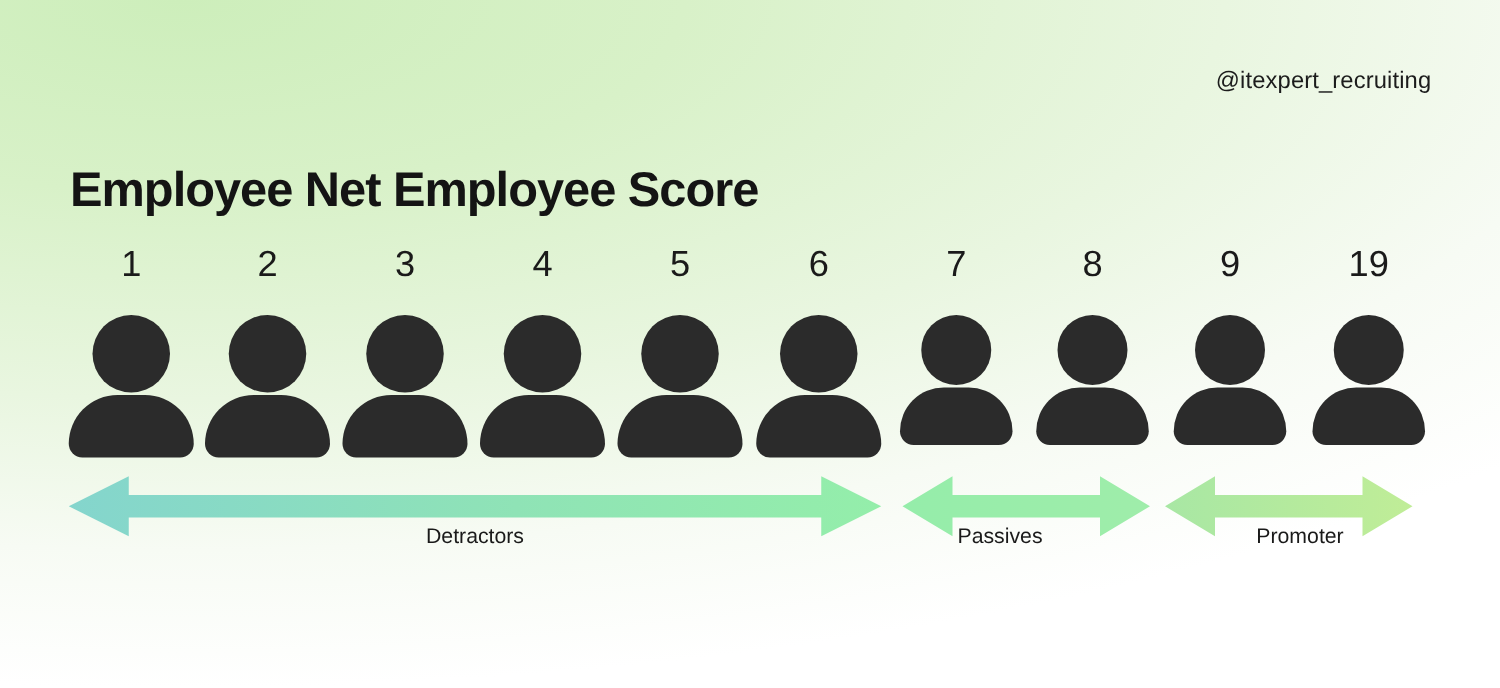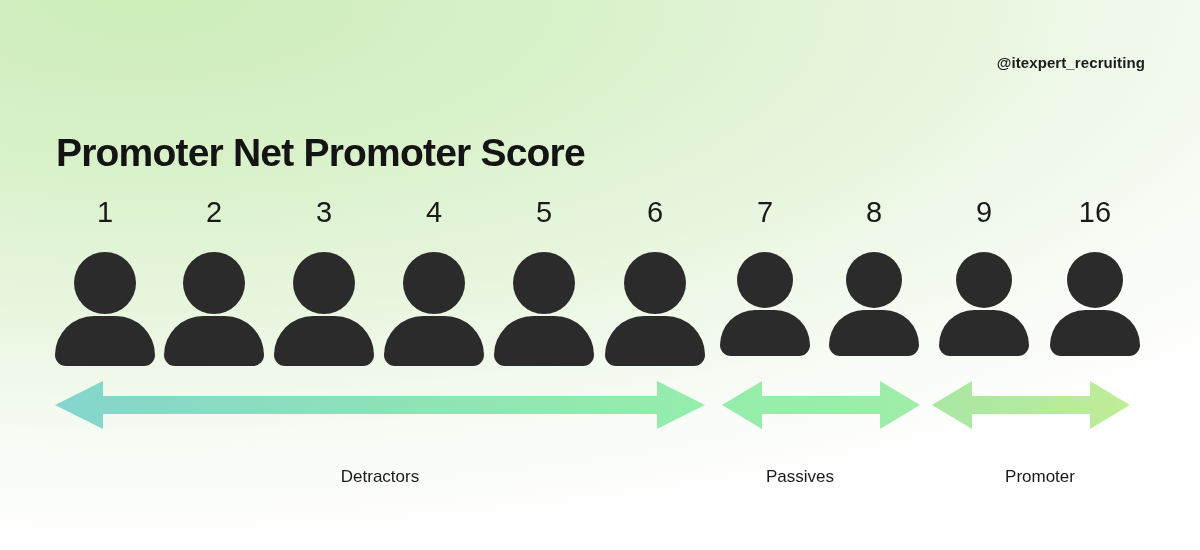--- a/index.html
+++ b/index.html
@@ -21,22 +21,22 @@
     background:
       radial-gradient(120% 100% at 12% 0%, #cdeebb 0%, #d8f1c8 28%, #e9f6e0 58%, #f7fbf4 80%, #ffffff 100%);
     overflow: hidden;
   }
 
   
   .handle {
     position: absolute;
     top: 54px;
     right: 55px;
-    font-size: 15px;
-    font-weight: 700;
+    font-size: 19px;
+    font-weight: 400;
     letter-spacing: 0.1px;
     color: #1c1c1c;
     white-space: nowrap;
   }
 
   
   .title {
     position: absolute;
     left: 56px;
     top: 131px;
@@ -103,31 +103,30 @@
 
   
   .cat-label {
     position: absolute;
     font-size: 17px;
     font-weight: 400;
     color: #1a1a1a;
     text-align: left;
     white-space: nowrap;
     transform: translateX(-50%);
-    margin-top: 48px;
   }
 </style>
 </head>
 <body>
 
 <div id="infographic">
 
   <div class="handle">@itexpert_recruiting</div>
 
-  <div class="title">Promoter Net Promoter Score</div>
+  <div class="title">Employee Net Employee Score</div>
 
   <div class="scale">
       <div class="person-col" style="left: 5px; width: 100px;">
         <div class="person-num">1</div>
         <div class="person-icon" style="width: 100px; height: 114px;">
           <div class="head" style="width: 62px; height: 62px;"></div>
           <div class="body" style="height: 50px; border-radius: 50px 50px 14px 14px;"></div>
         </div>
       </div>
       <div class="person-col" style="left: 114px; width: 100px;">
@@ -180,21 +179,21 @@
         </div>
       </div>
       <div class="person-col" style="left: 889px; width: 90px;">
         <div class="person-num">9</div>
         <div class="person-icon" style="width: 90px; height: 104px;">
           <div class="head" style="width: 56px; height: 56px;"></div>
           <div class="body" style="height: 46px; border-radius: 45px 45px 14px 14px;"></div>
         </div>
       </div>
       <div class="person-col" style="left: 1000px; width: 90px;">
-        <div class="person-num">16</div>
+        <div class="person-num">19</div>
         <div class="person-icon" style="width: 90px; height: 104px;">
           <div class="head" style="width: 56px; height: 56px;"></div>
           <div class="body" style="height: 46px; border-radius: 45px 45px 14px 14px;"></div>
         </div>
       </div>
     </div>
 
   <div class="arrows">
     <svg class="arrow-svg" width="1200" height="60" viewBox="0 0 1200 60" xmlns="http://www.w3.org/2000/svg">
       <defs>

